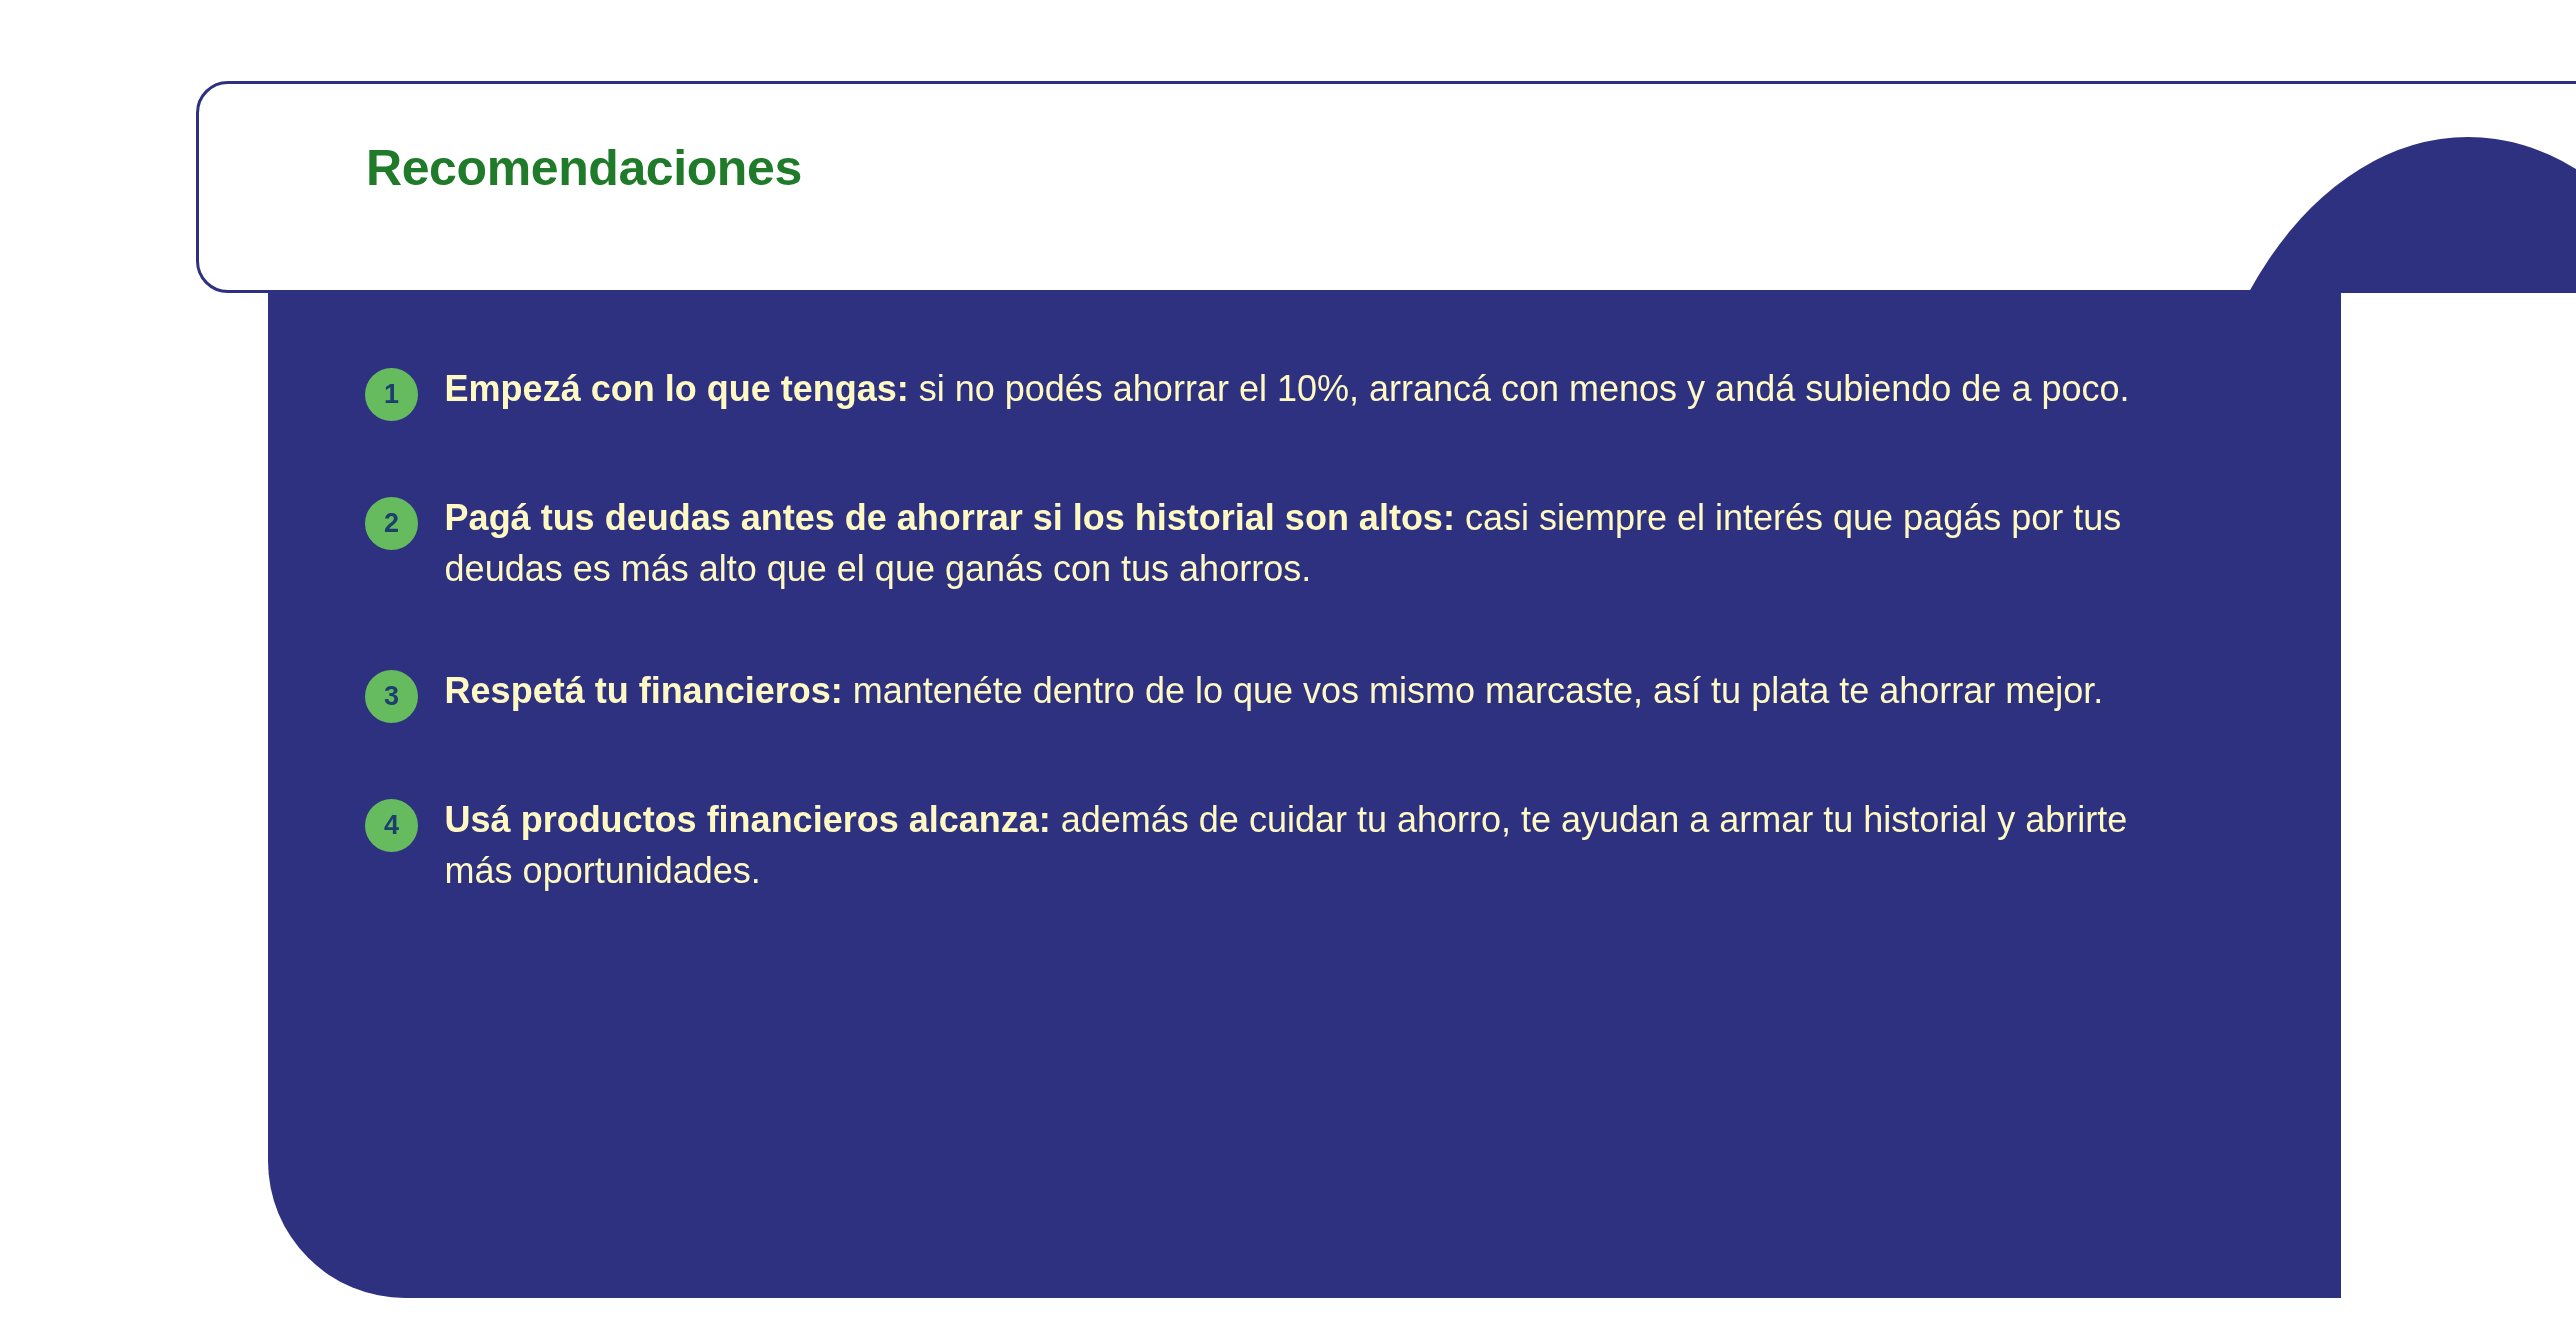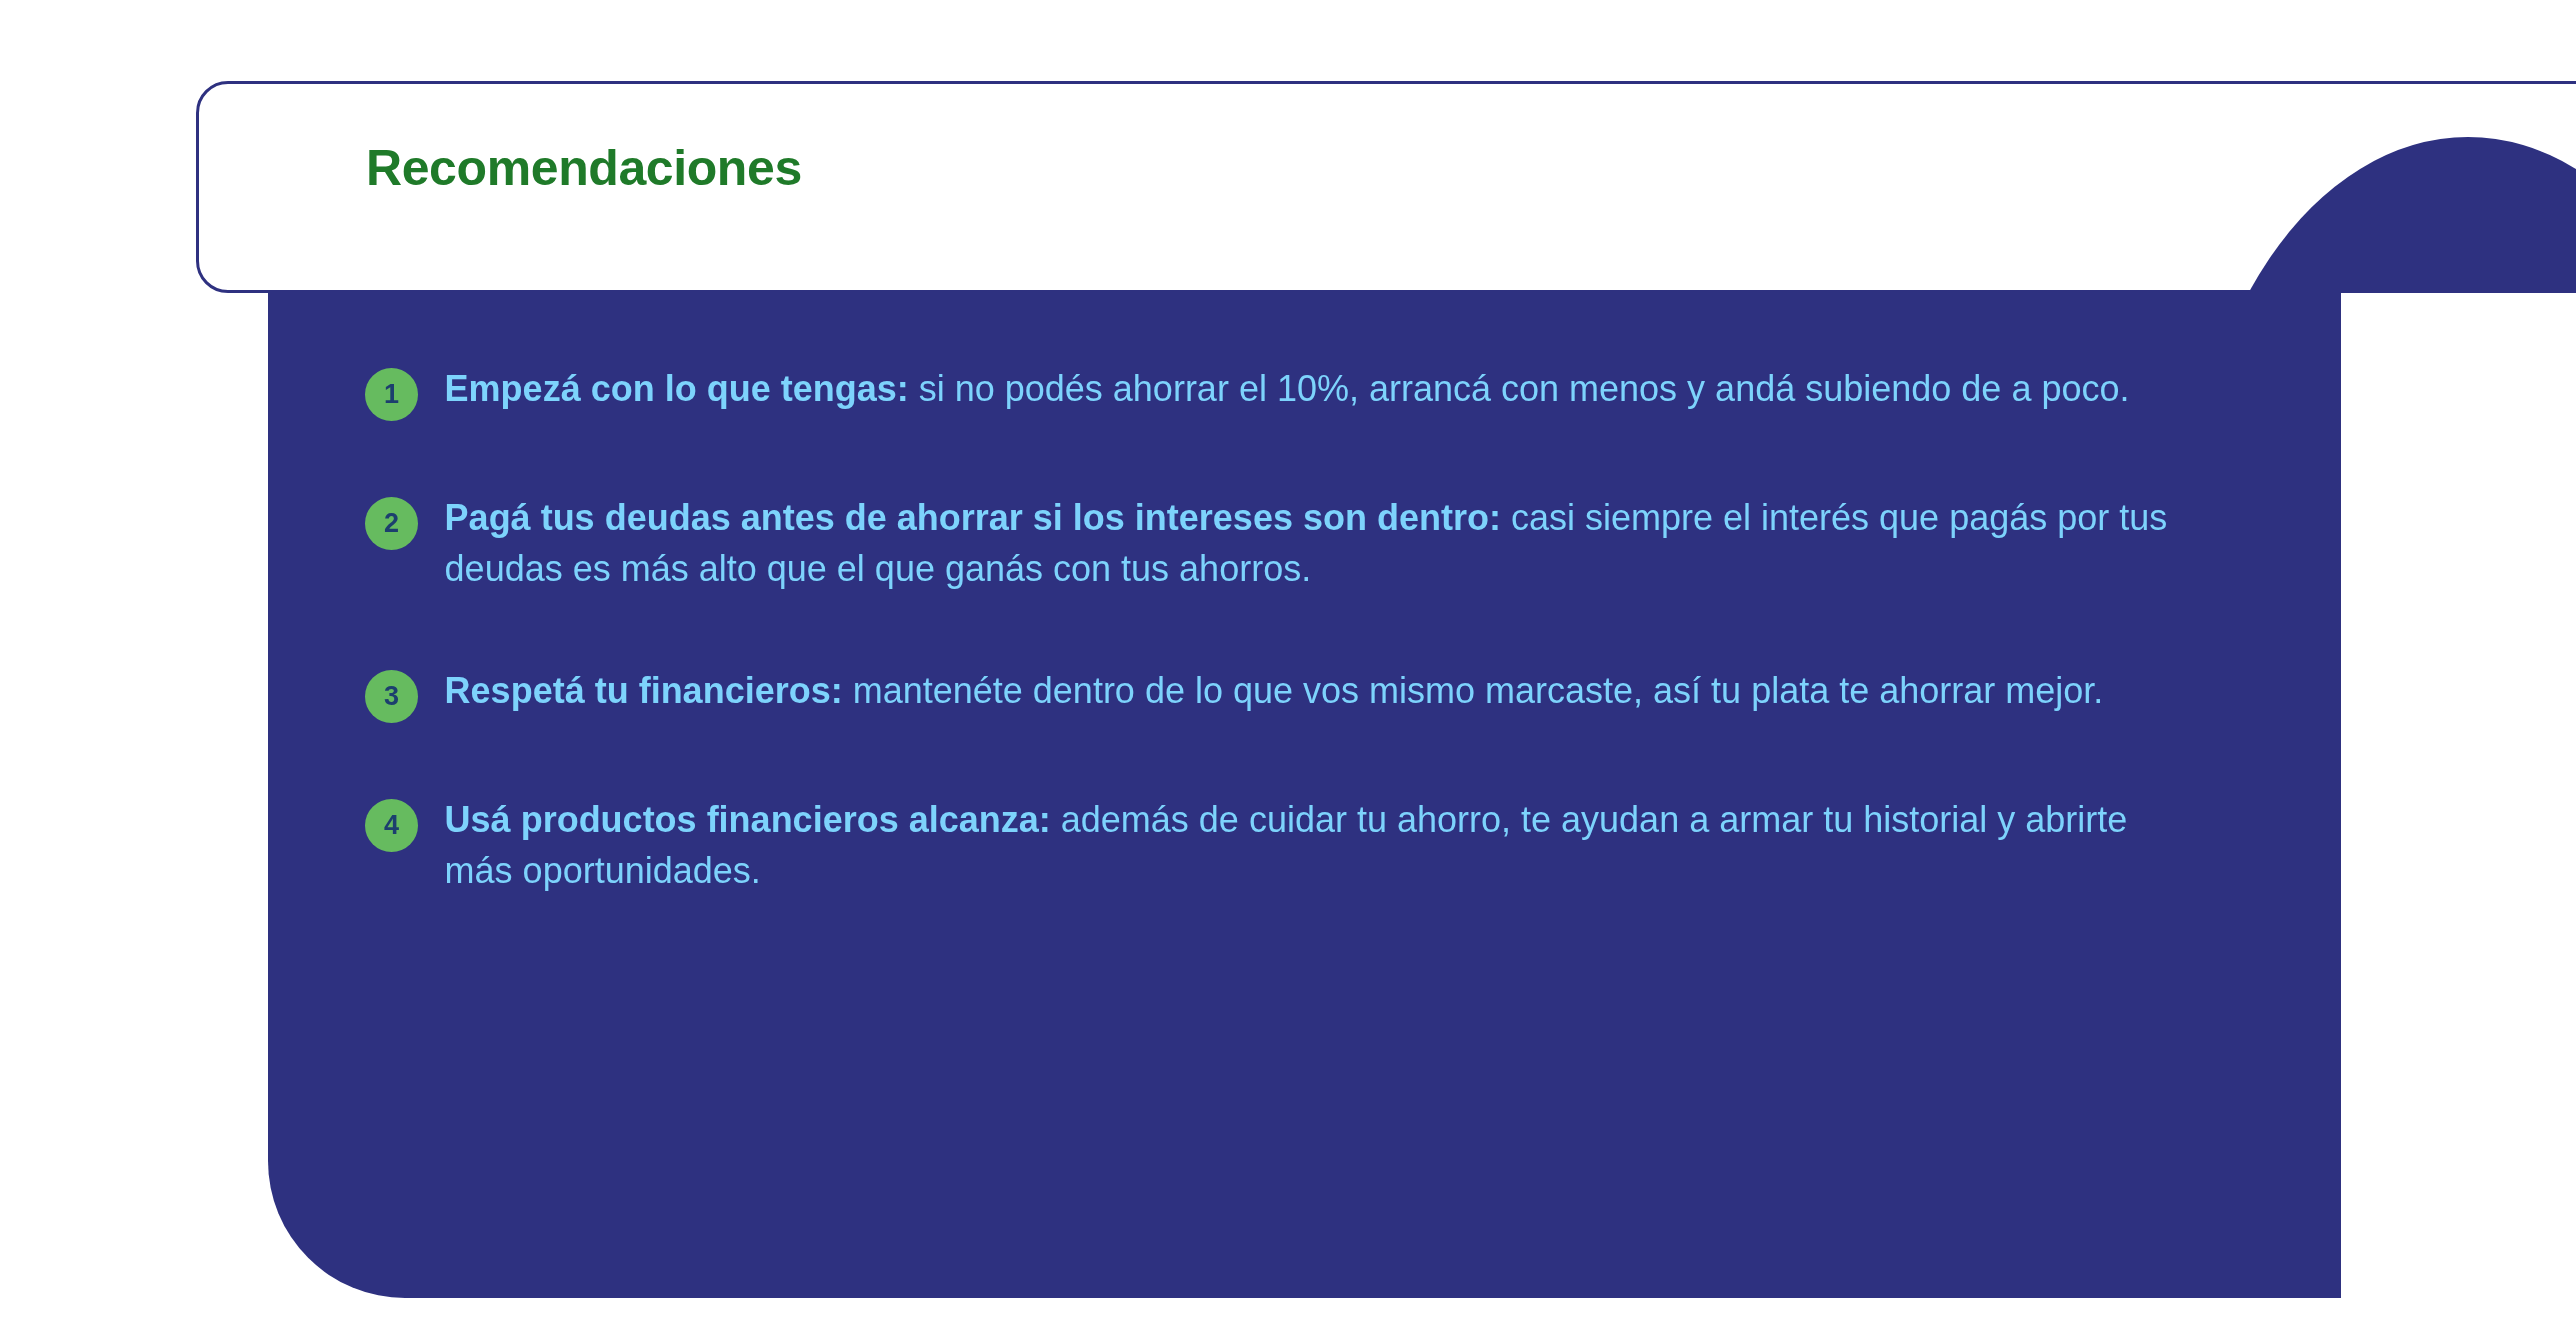--- a/index.html
+++ b/index.html
@@ -95,21 +95,21 @@
     font-size: 27px;
     font-weight: bold;
     display: flex;
     align-items: center;
     justify-content: center;
     margin-top: 4.8px;
   }
 
   .item-text {
     margin-left: 26.6px;
-    color: #7dd3fc;
+    color: #fef9c3;
     font-size: 36px;
     line-height: 1.42;
     max-width: 1757px;
   }
 
   .item-text .lead {
     font-weight: bold;
   }
 </style>
 </head>
@@ -123,21 +123,21 @@
       <div class="item">
         <div class="badge">1</div>
         <div class="item-text">
           <span class="lead">Empezá con lo que tengas:</span><span> si no podés ahorrar el 10%, arrancá con menos y andá subiendo de a poco.</span>
         </div>
       </div>
 
       <div class="item">
         <div class="badge">2</div>
         <div class="item-text">
-          <span class="lead">Pagá tus deudas antes de ahorrar si los intereses son dentro:</span><span> casi siempre el interés que pagás por tus deudas es más alto que el que ganás con tus ahorros.</span>
+          <span class="lead">Pagá tus deudas antes de ahorrar si los historial son altos:</span><span> casi siempre el interés que pagás por tus deudas es más alto que el que ganás con tus ahorros.</span>
         </div>
       </div>
 
       <div class="item">
         <div class="badge">3</div>
         <div class="item-text">
           <span class="lead">Respetá tu financieros:</span><span> mantenéte dentro de lo que vos mismo marcaste, así tu plata te ahorrar mejor.</span>
         </div>
       </div>
 

